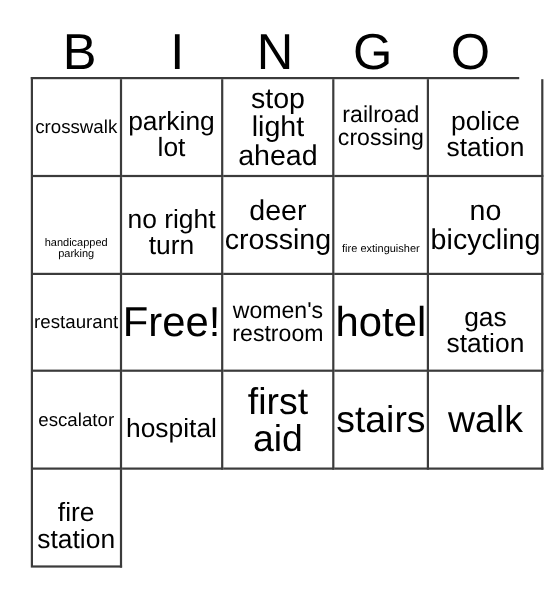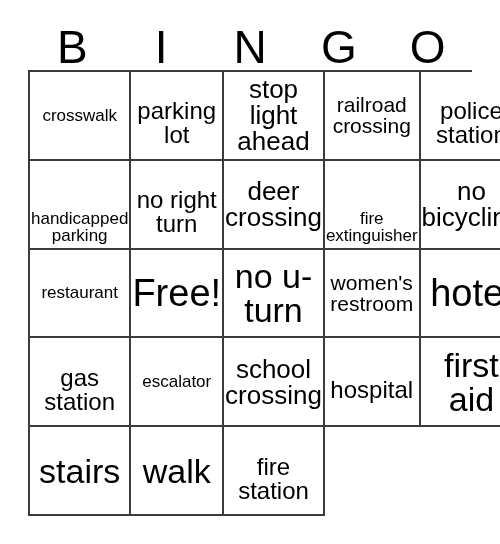--- a/index.html
+++ b/index.html
@@ -72,21 +72,21 @@
   .cell-text {
     text-align: center;
     line-height: 1.0;
     white-space: normal;
     padding: 0 1px;
     box-sizing: border-box;
     width: 100%;
   }
 
   
-  .fs-xs   { font-size: 17px; margin-top: 46px; }
+  .fs-xs   { font-size: 10px; margin-top: 46px; }
   .fs-sm   { font-size: 17px; }
   .fs-md   { font-size: 21px; }
   .fs-lg   { font-size: 26px; }
   .fs-xl   { font-size: 24px; margin-top: 16px; }
   .fs-xxl  { font-size: 34px; }
   .fs-huge { font-size: 38px; }
 
   .nowrap { white-space: nowrap; }
 </style>
 </head>
@@ -146,37 +146,31 @@
     <div class="cell">
       <span class="cell-text fs-lg">no bicycling</span>
     </div>
     <div class="cell">
       <span class="cell-text fs-sm nowrap">restaurant</span>
     </div>
     <div class="cell">
       <span class="cell-text fs-huge nowrap">Free!</span>
     </div>
     <div class="cell">
-      <span class="cell-text fs-xxl">no u-turn</span>
-    </div>
-    <div class="cell">
       <span class="cell-text fs-md">women's restroom</span>
     </div>
 
     <div class="cell">
       <span class="cell-text fs-huge nowrap">hotel</span>
     </div>
     <div class="cell">
       <span class="cell-text fs-xl">gas station</span>
     </div>
     <div class="cell">
       <span class="cell-text fs-sm nowrap">escalator</span>
-    </div>
-    <div class="cell">
-      <span class="cell-text fs-lg">school crossing</span>
     </div>
     <div class="cell">
       <span class="cell-text fs-xl nowrap">hospital</span>
     </div>
 
     <div class="cell">
       <span class="cell-text fs-xxl">first aid</span>
     </div>
     <div class="cell">
       <span class="cell-text fs-xxl nowrap">stairs</span>

